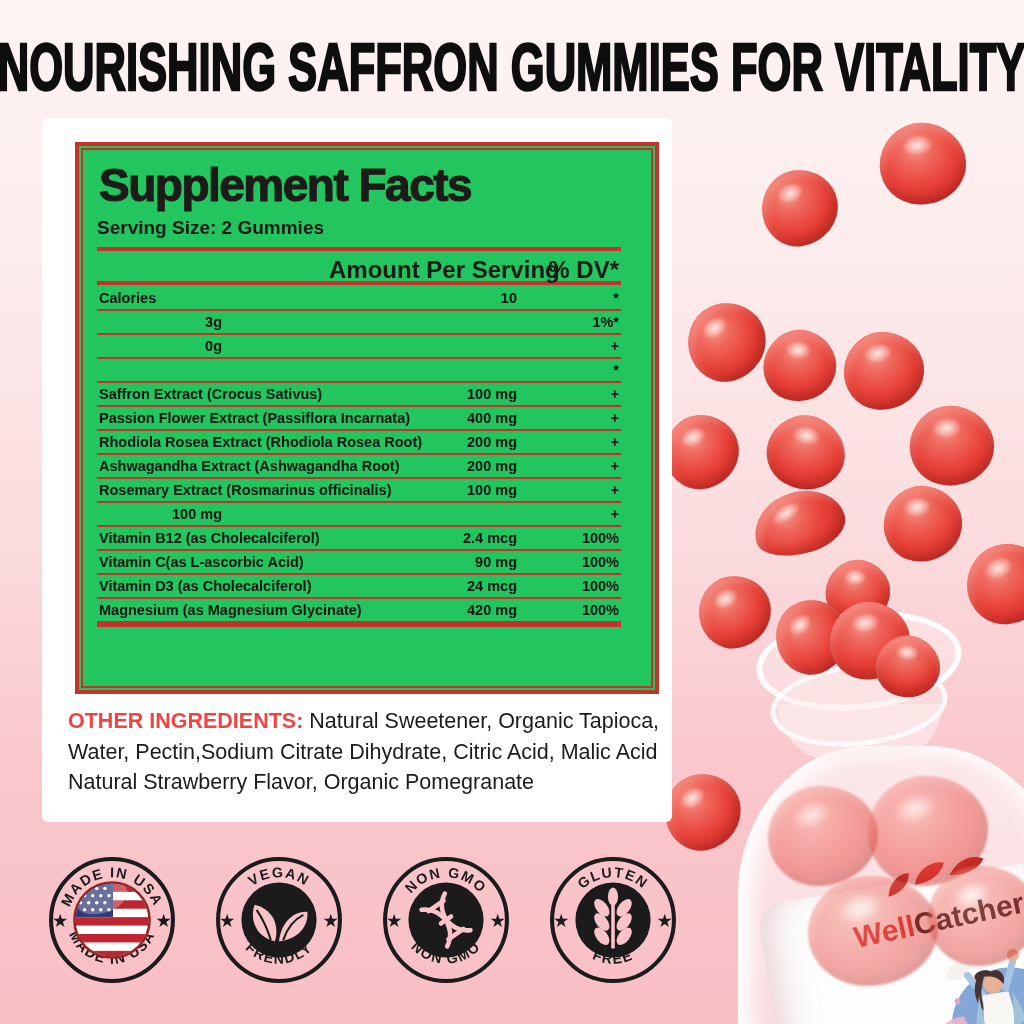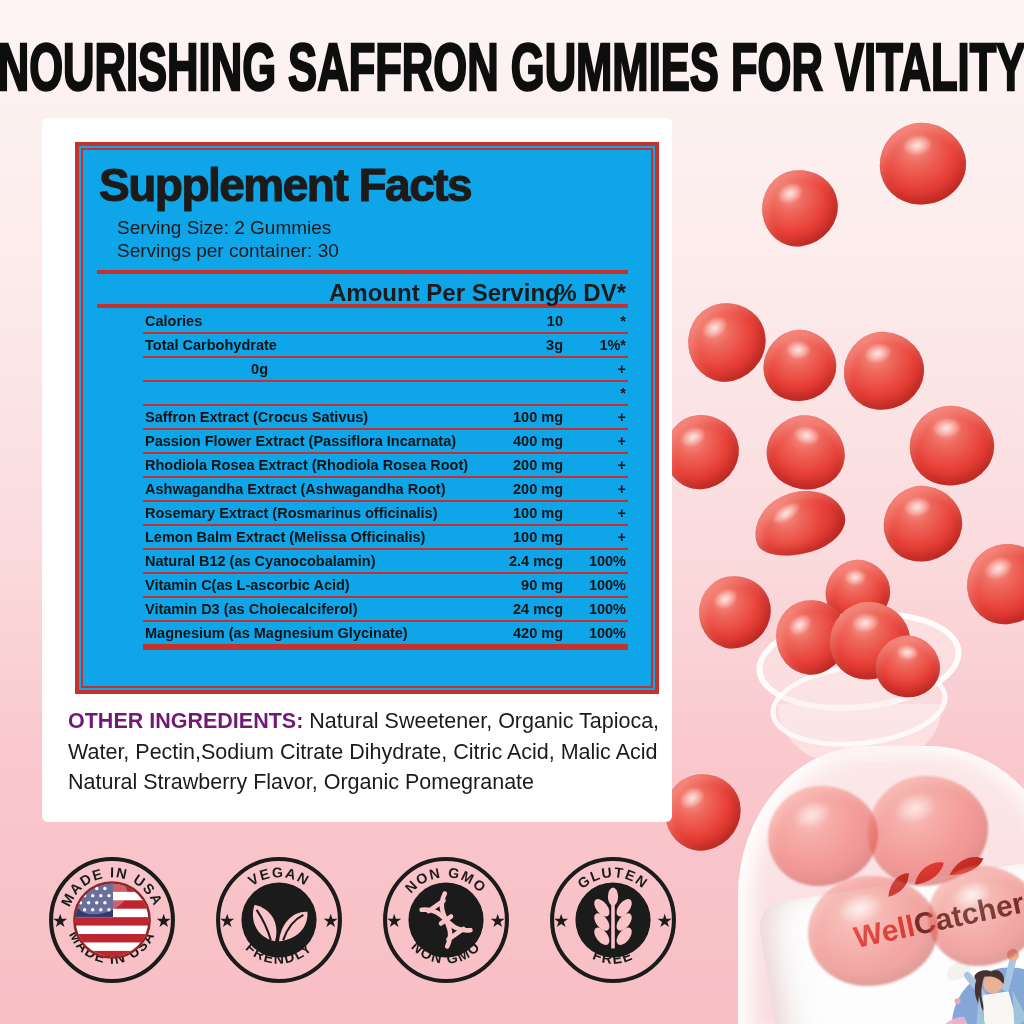--- a/index.html
+++ b/index.html
@@ -15,39 +15,39 @@
   
   .gummy{position:absolute;z-index:2;border-radius:48% 52% 55% 45%/52% 48% 52% 48%;
     background:radial-gradient(circle at 38% 32%, #f5958a 0%, #ef685d 22%, #e84138 52%, #cf2f2a 85%, #c02a26 100%);
     box-shadow:inset -4px -6px 10px rgba(140,20,15,.35), inset 4px 6px 8px rgba(255,190,180,.45);}
   .gummy::after{content:'';position:absolute;left:22%;top:16%;width:36%;height:26%;
     background:radial-gradient(ellipse, rgba(255,238,234,.9), rgba(255,238,234,0) 70%);
     border-radius:50%;transform:rotate(-18deg);}
   .gummy.inside{opacity:.45;filter:blur(1px);z-index:1;}
   
   .card{position:absolute;left:42px;top:118px;width:630px;height:704px;background:#ffffff;border-radius:6px;z-index:3;}
-  .factsbox{position:absolute;left:33px;top:24px;width:584px;height:552px;border:4px solid #c5322e;padding:12px 27px 0 18px;background:#0ea5e9;}
+  .factsbox{position:absolute;left:33px;top:24px;width:584px;height:552px;border:4px solid #c5322e;padding:12px 34px 0 18px;background:#22c55e;}
   .factsbox::before{content:'';position:absolute;inset:2px;border:2px solid #c5322e;pointer-events:none;}
   .facts-title{font-size:46px;line-height:50px;font-weight:700;color:#1d1a1a;letter-spacing:-1.5px;-webkit-text-stroke:1.1px #1d1a1a;margin:2px 0 6px 2px;}
-  .serv{font-size:19px;line-height:23px;font-weight:400;color:#1d1a1a;margin-left:20px;}
+  .serv{font-size:19px;line-height:23px;font-weight:700;color:#1d1a1a;margin-left:0;}
   .sep{height:4px;border-top:2.5px solid #c5322e;border-bottom:2.5px solid #c5322e;margin-top:8px;}
   .hdr{position:relative;height:30px;font-size:24px;font-weight:700;color:#1d1a1a;}
   .hdr .h-amt{position:absolute;left:232px;top:5px;}
   .hdr .h-dv{position:absolute;right:2px;top:5px;}
   .sep2{height:4px;border-top:2.5px solid #c5322e;border-bottom:2.5px solid #c5322e;}
-  .rows{margin-top:2px;margin-left:46px;}
+  .rows{margin-top:2px;}
   .rowline{display:flex;align-items:center;height:19px;padding-top:2px;font-size:14.5px;font-weight:700;color:#161414;}
   .rowline .r-label{width:295px;flex:none;white-space:nowrap;overflow:visible;padding-left:2px;}
   .rowline .r-amt{width:125px;flex:none;text-align:right;}
   .rowline .r-dv{flex:1;text-align:right;padding-right:2px;}
   .rowsep{height:2px;border-top:1.5px solid #c5322e;border-bottom:1.5px solid #c5322e;margin-top:3px;}
   .rows .rowsep:last-child{height:3px;border-top:3px solid #c5322e;border-bottom:3px solid #c5322e;}
   .footnotes{margin-top:6px;font-size:15px;font-weight:700;line-height:21px;color:#161414;}
   .other{position:absolute;left:26px;top:588px;width:592px;font-size:21.5px;line-height:30.5px;color:#1c1b1b;}
-  .other .oi-label{color:#701a75;font-weight:700;}
+  .other .oi-label{color:#ef4444;font-weight:700;}
   
   .badges{position:absolute;left:47px;top:855px;width:631px;display:flex;justify-content:space-between;z-index:4;}
   .badge{width:130px;height:130px;}
   
   .bottle{position:absolute;left:738px;top:608px;width:286px;height:416px;z-index:2;}
   .rim{position:absolute;left:18px;top:4px;width:206px;height:98px;border:6px solid rgba(255,255,255,.92);border-radius:50%;background:rgba(253,240,240,.45);transform:rotate(-6deg);}
   .rim2{position:absolute;left:32px;top:56px;width:178px;height:82px;border:5px solid rgba(255,255,255,.8);border-radius:50%;background:rgba(252,234,234,.5);transform:rotate(-6deg);}
   .neck{position:absolute;left:40px;top:96px;width:164px;height:58px;background:rgba(253,240,240,.6);border-radius:0 0 60px 60px;}
   .bodyjar{position:absolute;left:0px;top:138px;width:330px;height:290px;border-radius:130px 140px 14px 14px / 150px 160px 10px 10px;
     background:linear-gradient(180deg, rgba(253,242,242,.78) 0%, rgba(251,228,230,.92) 45%, rgba(250,221,224,.96) 100%);
@@ -127,38 +127,36 @@
       <path d="M80,98 L112,98 L104,128 L116,150 L104,156 L94,128 L84,150 L72,144 L84,120 Z" fill="#323a4d"></path>
       <path d="M102,156 L116,152" stroke="#323a4d" stroke-width="6" stroke-linecap="round"></path>
     </svg>
   </div>
 </div>
 
 <div class="card">
   <div class="factsbox">
     <div class="facts-title">Supplement Facts</div>
     <div class="serv">Serving Size: 2 Gummies</div>
-    <div class="serv">Servings per container: 30</div>
     <div class="sep"></div>
     <div class="hdr">
       <span class="h-amt">Amount Per Serving</span>
       <span class="h-dv">% DV*</span>
     </div>
     <div class="sep2"></div>
     <div class="rows">
 
         <div class="rowline">
           <span class="r-label">Calories</span>
           <span class="r-amt">10</span>
           <span class="r-dv">*</span>
         </div>
         <div class="rowsep"></div>
 
         <div class="rowline">
-          <span class="r-label">Total Carbohydrate</span>
           <span class="r-amt">3g</span>
           <span class="r-dv">1%*</span>
         </div>
         <div class="rowsep"></div>
 
         <div class="rowline">
           <span class="r-amt">0g</span>
           <span class="r-dv">+</span>
         </div>
         <div class="rowsep"></div>
@@ -198,28 +196,27 @@
         <div class="rowsep"></div>
 
         <div class="rowline">
           <span class="r-label">Rosemary Extract (Rosmarinus officinalis)</span>
           <span class="r-amt">100 mg</span>
           <span class="r-dv">+</span>
         </div>
         <div class="rowsep"></div>
 
         <div class="rowline">
-          <span class="r-label">Lemon Balm Extract (Melissa Officinalis)</span>
           <span class="r-amt">100 mg</span>
           <span class="r-dv">+</span>
         </div>
         <div class="rowsep"></div>
 
         <div class="rowline">
-          <span class="r-label">Natural B12 (as Cyanocobalamin)</span>
+          <span class="r-label">Vitamin B12 (as Cholecalciferol)</span>
           <span class="r-amt">2.4 mcg</span>
           <span class="r-dv">100%</span>
         </div>
         <div class="rowsep"></div>
 
         <div class="rowline">
           <span class="r-label">Vitamin C(as L-ascorbic Acid)</span>
           <span class="r-amt">90 mg</span>
           <span class="r-dv">100%</span>
         </div>

